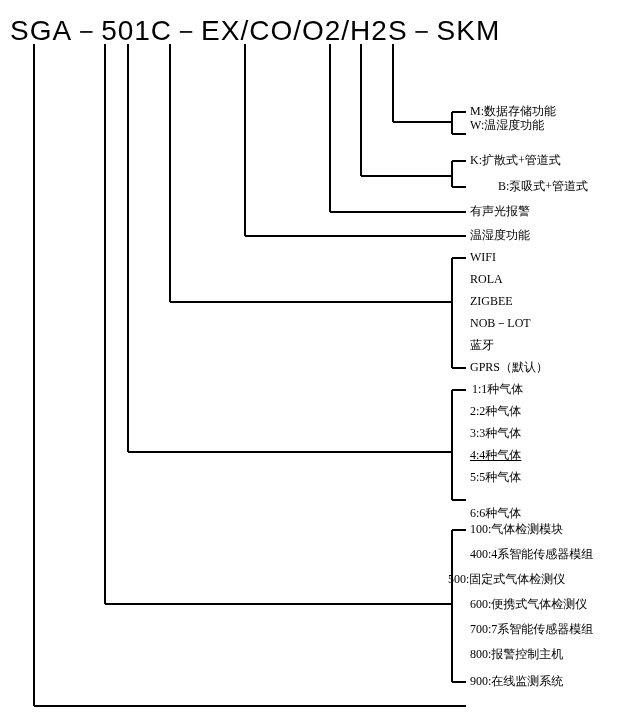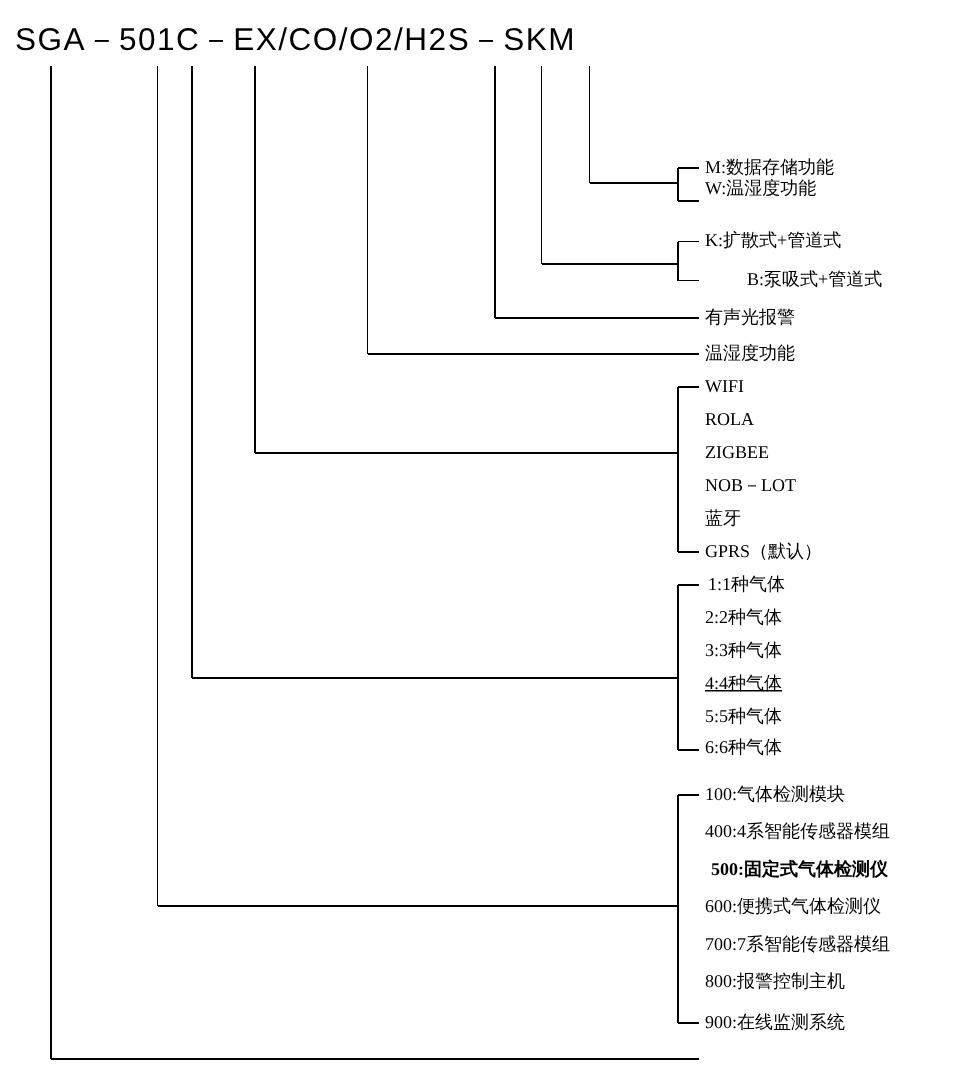--- a/index.html
+++ b/index.html
@@ -19,21 +19,21 @@
     position: absolute;
     left: 0; top: 0;
     width: 642px;
     height: 718px;
   }
   .code-title {
     position: absolute;
     left: 10px;
     top: 12px;
     font-family: "Liberation Sans", sans-serif;
-    font-size: 21px;
+    font-size: 28px;
     letter-spacing: 1px;
     white-space: nowrap;
   }
   .code-title span.seg {
     display: inline-block;
   }
   .label {
     position: absolute;
     font-family: "Liberation Serif", serif;
     font-size: 12px;
@@ -124,23 +124,23 @@
 <div class="label" style="left:470px; top:295px;">ZIGBEE</div>
 <div class="label" style="left:470px; top:317px;">NOB－LOT</div>
 <div class="label cn" style="left:470px; top:339px;">蓝牙</div>
 <div class="label cn" style="left:470px; top:361px;">GPRS（默认）</div>
 
 <div class="label cn" style="left:472px; top:383px;">1:1种气体</div>
 <div class="label cn" style="left:470px; top:405px;">2:2种气体</div>
 <div class="label cn" style="left:470px; top:427px;">3:3种气体</div>
 <div class="label cn" style="left:470px; top:449px;text-decoration:underline;">4:4种气体</div>
 <div class="label cn" style="left:470px; top:471px;">5:5种气体</div>
-<div class="label cn" style="left:470px; top:492px;text-align:right;">6:6种气体</div>
+<div class="label cn" style="left:470px; top:507px;text-align:right;">6:6种气体</div>
 
 <div class="label cn" style="left:470px; top:523px;">100:气体检测模块</div>
 <div class="label cn" style="left:470px; top:548px;">400:4系智能传感器模组</div>
-<div class="label cn" style="left:474px; top:573px;font-weight:bold;">500:固定式气体检测仪</div>
+<div class="label cn" style="left:448px; top:573px;">500:固定式气体检测仪</div>
 <div class="label cn" style="left:470px; top:598px;">600:便携式气体检测仪</div>
 <div class="label cn" style="left:470px; top:623px;">700:7系智能传感器模组</div>
 <div class="label cn" style="left:470px; top:648px;">800:报警控制主机</div>
 <div class="label cn" style="left:470px; top:675px;">900:在线监测系统</div>
 
 <div class="label cn" style="left:470px; top:699px;margin-top:47px;">深国安公司代码</div>
 
 </body></html>

